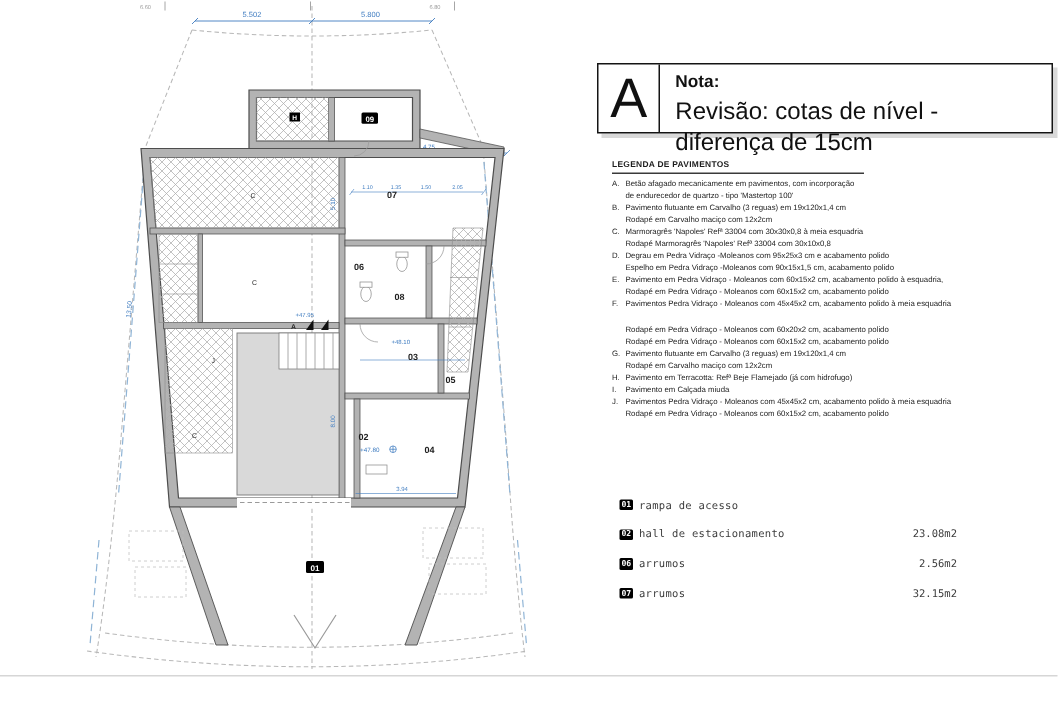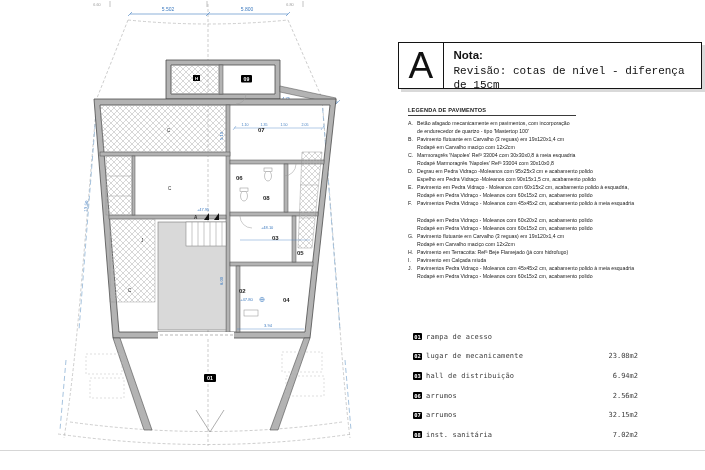--- a/index.html
+++ b/index.html
@@ -14,21 +14,21 @@
 
   
   .note-box{position:absolute;left:398px;top:42px;width:302px;height:45px;
        background:#fff;border:1.6px solid #141414;display:flex;
        box-shadow:3px 3px 0 #d9d9d9;}
   .note-a{width:52px;border-right:1.6px solid #141414;display:flex;
        align-items:center;justify-content:center;font-size:37px;color:#111;
        line-height:1;}
   .note-text{padding:5px 10px;color:#111;}
   .note-title{font-size:11.5px;font-weight:bold;line-height:1.35;}
-  .note-line{font-size:11px;line-height:1.35;font-family:Liberation Mono, monospace;}
+  .note-line{font-size:16px;line-height:1.35;}
 
   
   .legend{position:absolute;left:408px;top:107px;width:260px;color:#1c1c1c;}
   .legend-title{font-size:5.6px;font-weight:bold;letter-spacing:.2px;
        border-bottom:1px solid #3a3a3a;width:168px;padding-bottom:1.5px;
        margin-bottom:3px;}
   .legend-item{margin:0;}
   .legend-line{font-size:5.2px;line-height:8.1px;white-space:nowrap;}
   .legend-key{display:inline-block;width:9px;}
   .legend-cont{padding-left:9px;}
@@ -262,39 +262,29 @@
   </div>
 
   <div class="room-list" id="room-list">
       <div class="room-row">
         <span class="room-badge">01</span>
         <span class="room-name">rampa de acesso</span>
         <span class="room-area"></span>
       </div>
       <div class="room-row">
         <span class="room-badge">02</span>
-        <span class="room-name">lugar de mecanicamente</span>
+        <span class="room-name">hall de estacionamento</span>
         <span class="room-area">23.08m2</span>
-      </div>
-      <div class="room-row">
-        <span class="room-badge">03</span>
-        <span class="room-name">hall de distribuição</span>
-        <span class="room-area">6.94m2</span>
       </div>
       <div class="room-row">
         <span class="room-badge">06</span>
         <span class="room-name">arrumos</span>
         <span class="room-area">2.56m2</span>
       </div>
       <div class="room-row">
         <span class="room-badge">07</span>
         <span class="room-name">arrumos</span>
         <span class="room-area">32.15m2</span>
       </div>
-      <div class="room-row">
-        <span class="room-badge">08</span>
-        <span class="room-name">inst. sanitária</span>
-        <span class="room-area">7.02m2</span>
-      </div>
     </div>
 
   <div class="sheet-bottom-line"></div>
 </div>
 
 </body></html>

